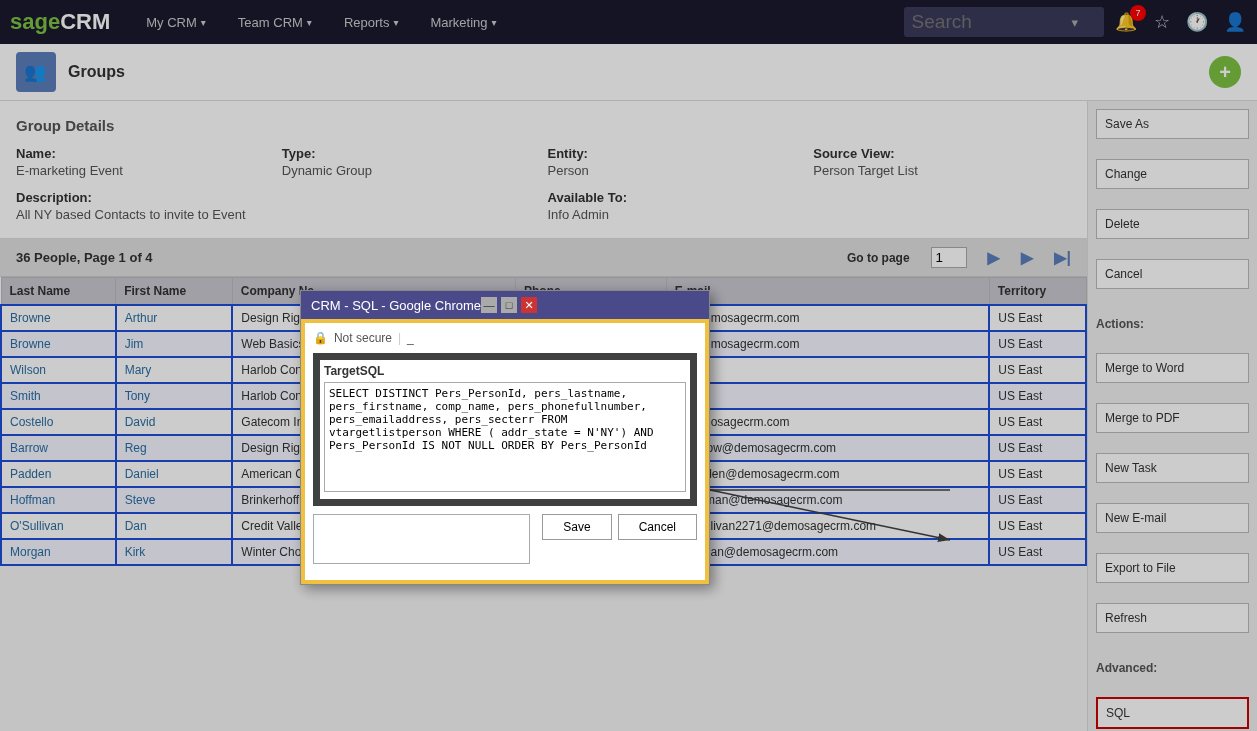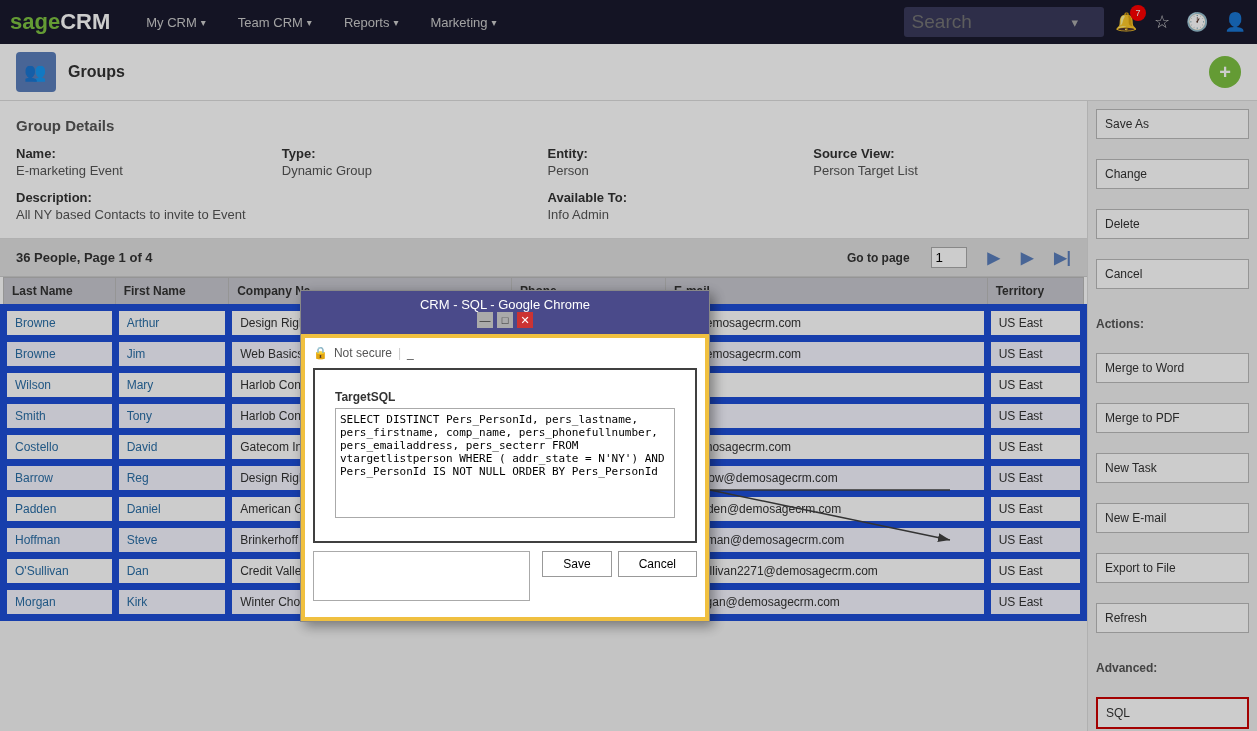--- a/index.html
+++ b/index.html
@@ -169,21 +169,21 @@
       background: #c8c8d0;
       padding: 6px 8px;
       text-align: left;
       font-size: 12px;
       font-weight: bold;
       border: 1px solid #bbb;
       white-space: nowrap;
     }
     .data-table td {
       padding: 5px 8px;
-      border: 7px solid #1d4ed8;
+      border: 2px solid #1d4ed8;
       font-size: 12px;
       white-space: nowrap;
     }
     .data-table tr:nth-child(even) td { background: #f5f5ff; }
     .data-table tr:nth-child(odd) td { background: white; }
     .data-table td a { color: #2a6ea6; text-decoration: none; }
 
     
     .right-panel {
       width: 170px;
@@ -242,23 +242,22 @@
       border: 1px solid #888;
       z-index: 200;
       box-shadow: 4px 4px 12px rgba(0,0,0,0.4);
     }
     .modal-title-bar {
       background: #4a4a8a;
       color: white;
       padding: 6px 10px;
       display: flex;
       align-items: center;
-      justify-content: space-between;
+      justify-content: flex-start;
       font-size: 13px;
-      flex-direction: column;
     }
     .modal-title-controls {
       display: flex;
       gap: 4px;
     }
     .modal-ctrl {
       width: 16px; height: 16px;
       display: flex; align-items: center; justify-content: center;
       cursor: pointer;
       font-size: 11px;
@@ -273,22 +272,22 @@
     }
     .modal-url-bar {
       display: flex;
       align-items: center;
       gap: 6px;
       margin-bottom: 8px;
       font-size: 12px;
       color: #555;
     }
     .sql-textarea-container {
-      border: 2px solid #404040;
-      padding: 20px;
+      border: 7px solid #404040;
+      padding: 4px;
       margin-bottom: 8px;
     }
     .sql-label {
       font-size: 12px;
       font-weight: bold;
       margin-bottom: 4px;
     }
     .sql-textarea {
       width: 100%;
       height: 110px;

